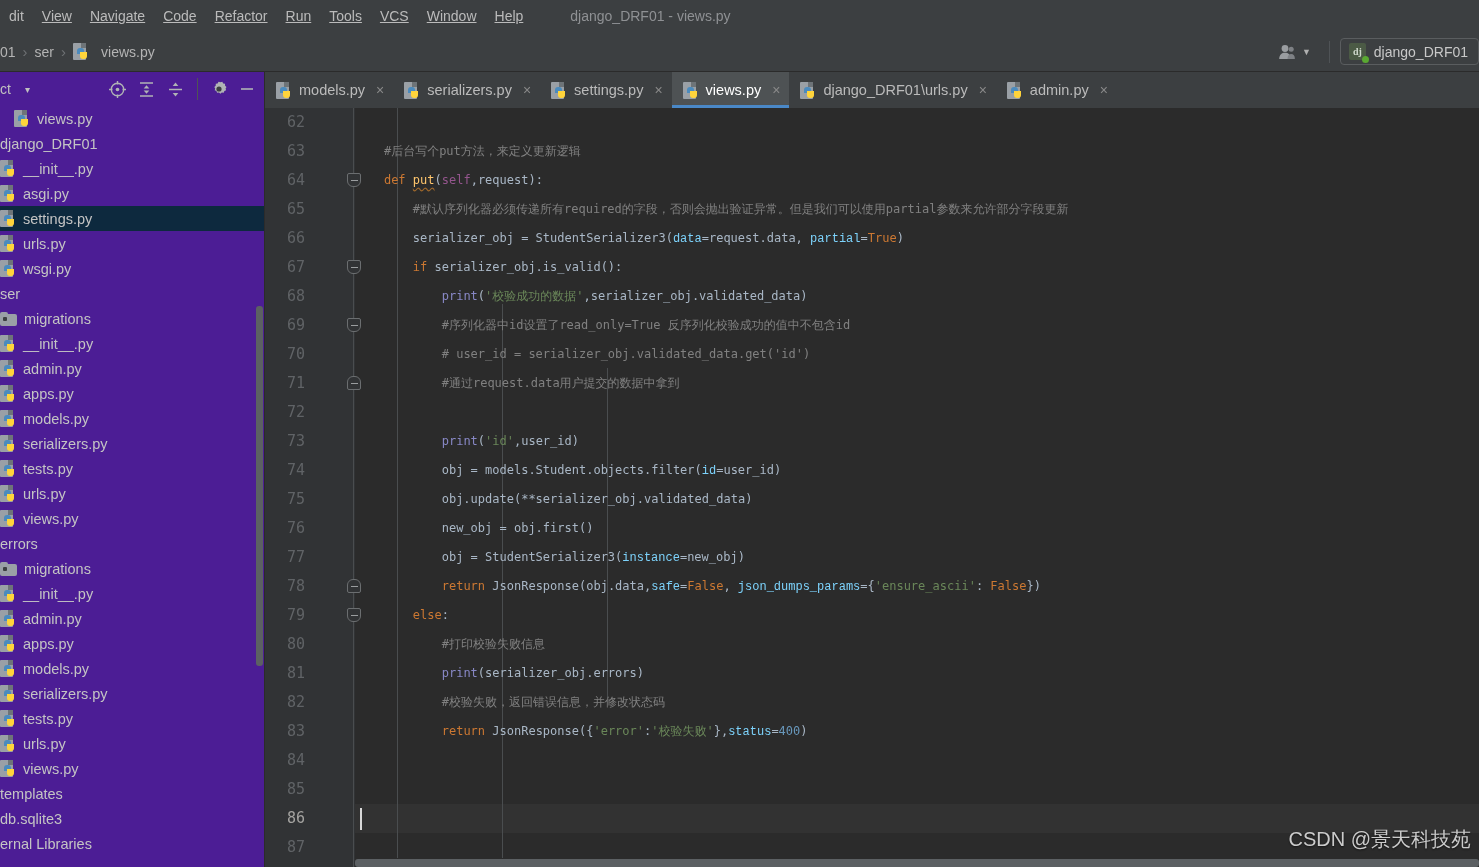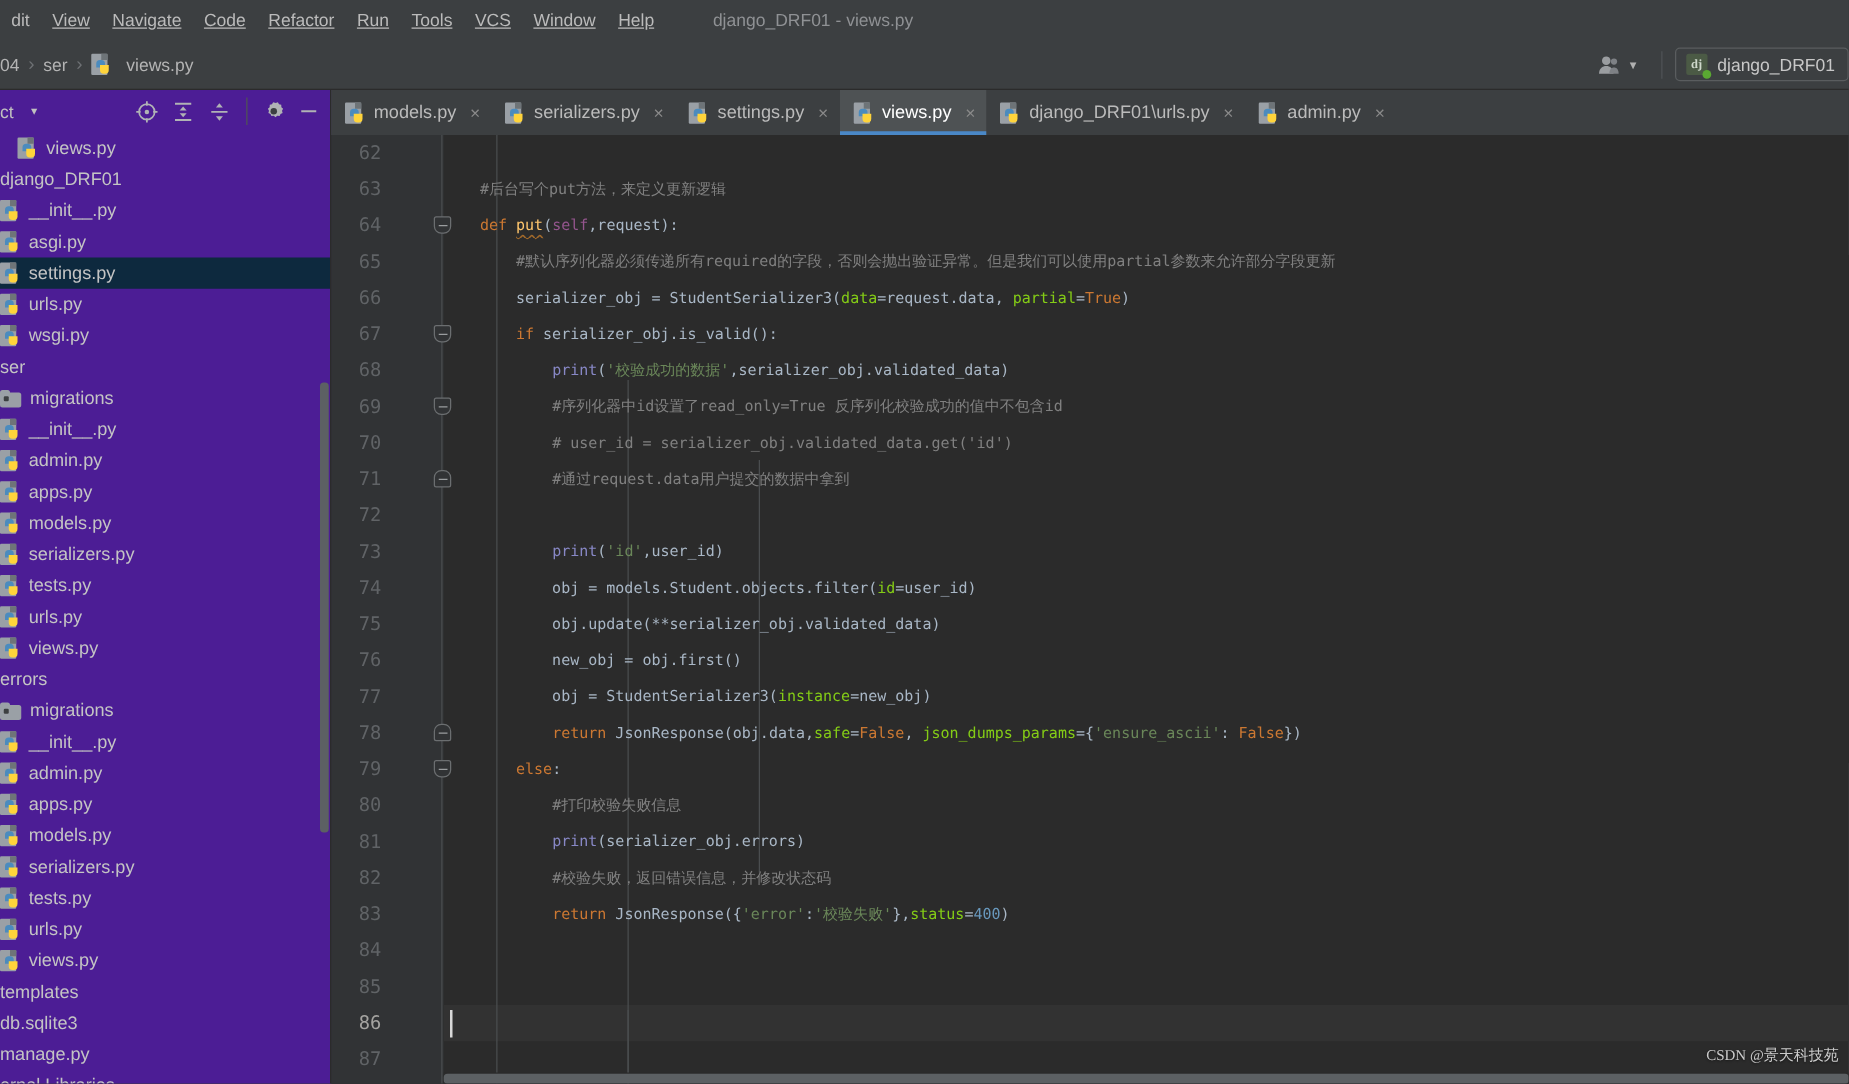--- a/index.html
+++ b/index.html
@@ -183,43 +183,43 @@
   }
 
   
   .kw  { color:#cc7832; }
   .fn  { color:#ffc66d; }
   .sf  { color:#94558d; }
   .bi  { color:#8888c6; }
   .str { color:#6a8759; }
   .num { color:#6897bb; }
   .cmt { color:#808080; }
-  .kwarg { color:#84cc16; }
+  .kwarg { color:#7dd3fc;font-family:Liberation Mono, monospace; }
   .err-sq {
     text-decoration: underline;
     text-decoration-style: wavy;
     text-decoration-color:#a0682a;
     text-underline-offset:3px;
   }
 
   
   .hscroll {
     position:absolute; left:90px; bottom:0; height:9px; width:1124px;
     background:#2b2b2b;
   }
   .hscroll .thumb {
     position:absolute; left:0; top:1px; height:8px; width:1124px;
     background:#5c6063; border-radius:3px;
   }
 
   
   .watermark {
     position:absolute; right:8px; bottom:14px;
-    color:#d8d8d8; font-size:12px; opacity:.93;
-    font-family:Liberation Serif, serif;
+    color:#d8d8d8; font-size:20px; opacity:.93;
+    font-family:Liberation Sans, sans-serif;
     text-shadow:0 1px 2px rgba(0,0,0,.6);
     white-space:nowrap;
   }
 
   .icon-svg { display:block; }
 </style>
 </head>
 <body>
 
 <div class="app">
@@ -233,21 +233,21 @@
     <div class="menu-item"><span class="mn">Run</span></div>
     <div class="menu-item"><span class="mn">Tools</span></div>
     <div class="menu-item"><span class="mn">VCS</span></div>
     <div class="menu-item"><span class="mn">Window</span></div>
     <div class="menu-item"><span class="mn">Help</span></div>
     <div class="win-title">django_DRF01 - views.py</div>
   </div>
 
   <div class="navbar">
     <div class="crumbs">
-      <span class="crumb">04</span>
+      <span class="crumb">01</span>
       <span class="crumb-sep">›</span>
       <span class="crumb">ser</span>
       <span class="crumb-sep">›</span>
       <span class="crumb" style="gap:6px;">
         <span class="pyicon" style="margin-right:6px;">
           <span class="sheet"></span>
             <span class="fold"></span>
             <span class="sn1"></span>
             <span class="sn2"></span>
         </span>
@@ -530,23 +530,20 @@
             <span class="sn1"></span>
             <span class="sn2"></span>
           </span>
           <span class="tlabel">views.py</span>
         </div>
         <div class="trow" style="padding-left: 0px;">
           <span class="tlabel">templates</span>
         </div>
         <div class="trow" style="padding-left: 0px;">
           <span class="tlabel">db.sqlite3</span>
-        </div>
-        <div class="trow" style="padding-left: 0px;">
-          <span class="tlabel">manage.py</span>
         </div>
         <div class="trow" style="padding-left: 0px;">
           <span class="tlabel">ernal Libraries</span>
         </div>
       </div>
   </div>
 
   <div class="tabbar" id="tabbar">
       <div class="tab">
         <span class="pyicon">

